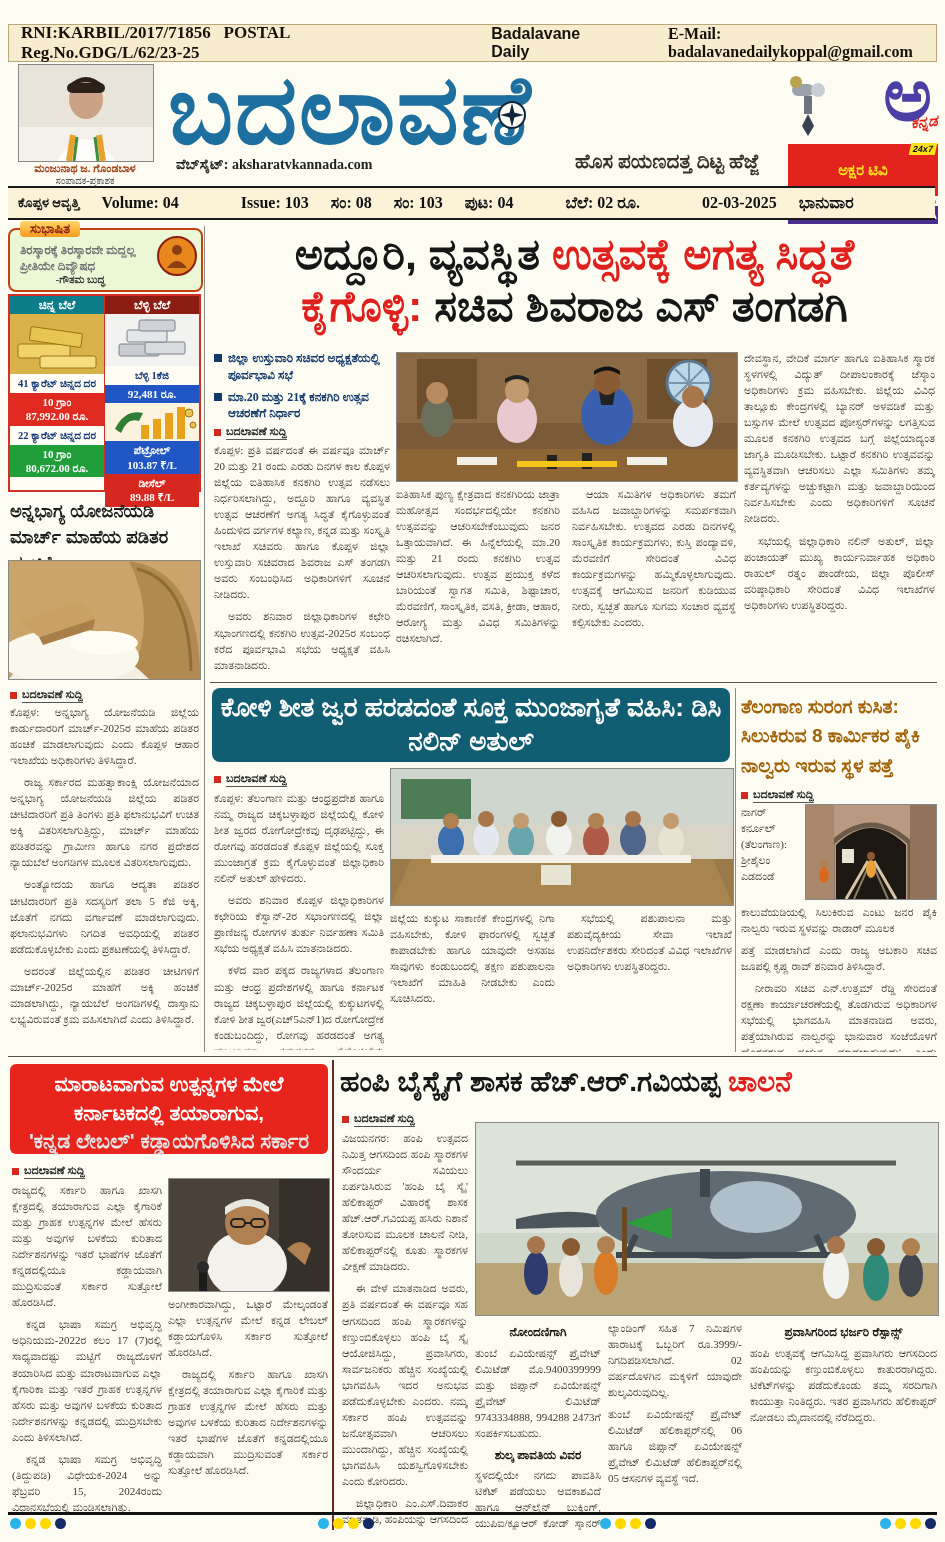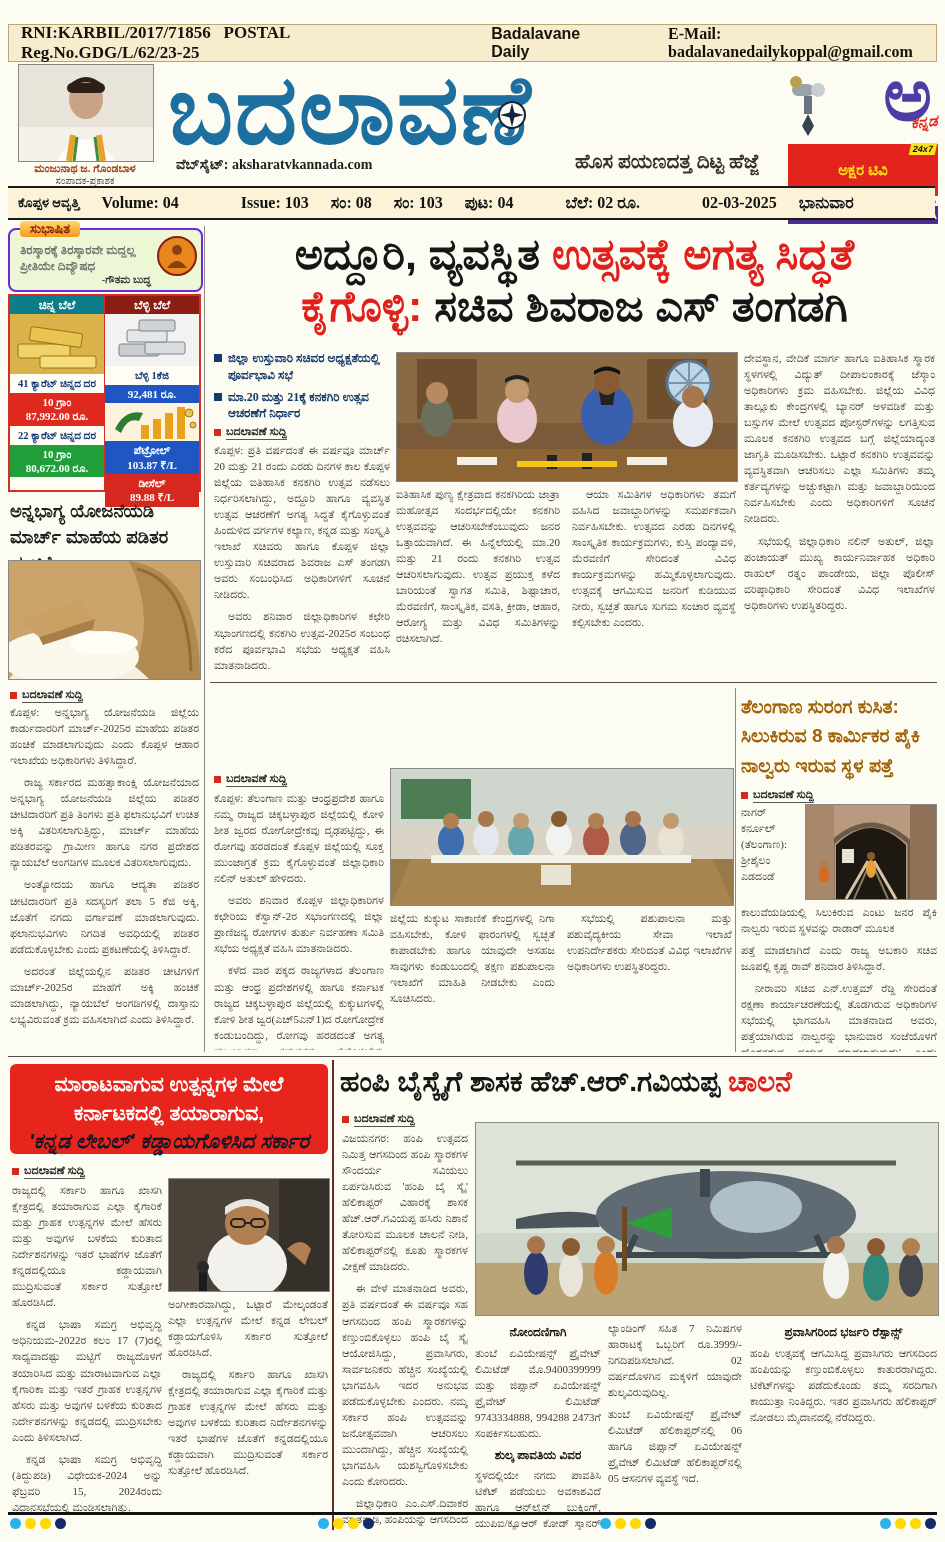--- a/index.html
+++ b/index.html
@@ -28,26 +28,26 @@
   .logo-sub{position:absolute;right:2px;bottom:-10px;color:#5a2d86;font-size:8px;font-weight:bold;}
   .logo-purple{background:#4b2d8c;color:#fff;font-family:"Liberation Sans",sans-serif;
                font-weight:bold;font-size:12.5px;text-align:center;padding:2px 0;}
   .logo-script{color:#e3231e;font-size:15px;font-weight:bold;font-style:italic;transform:rotate(-6deg);}
   
   .issue{background:#fbf2d8;border-top:2px solid #1a1a1a;border-bottom:2px solid #1a1a1a;
          display:flex;align-items:center;font-weight:bold;font-size:16px;color:#111;
          font-family:"Liberation Serif",serif;}
   .issue span{margin-right:22px;white-space:nowrap;}
   
-  .quote-box{background:#ecf7d5;border:2px solid #6d28d9;border-radius:8px;}
+  .quote-box{background:#ecf7d5;border:2px solid #c2410c;border-radius:8px;}
   .quote-head{position:absolute;top:-9px;left:10px;background:linear-gradient(#ffd76a,#f59b1e);
               color:#8c1d12;font-weight:bold;font-size:13px;padding:0 10px;border-radius:4px;
               font-family:"Liberation Sans",sans-serif;}
   .quote-text{font-size:12px;font-weight:bold;color:#737373;padding:12px 46px 0 10px;line-height:1.35;}
-  .quote-author{font-size:10.5px;font-weight:bold;color:#333;text-align:right;padding-right:50px;}
+  .quote-author{font-size:10.5px;font-weight:bold;color:#333;text-align:center;padding-right:50px;}
   
   .rates{border:2px solid #d03025;background:#fffdf4;display:flex;}
   .rcol{flex:1;display:flex;flex-direction:column;border-right:1px solid #d03025;}
   .rcol:last-child{border-right:none;}
   .rhead{color:#fff;font-weight:bold;font-size:12px;text-align:center;padding:2px 0;
          font-family:"Liberation Sans",sans-serif;}
   .rlabel{font-size:10.5px;font-weight:bold;color:#123a7a;text-align:center;padding:3px 0;line-height:1.25;}
   .rprice{color:#fff;font-weight:bold;font-size:11px;text-align:center;line-height:1.3;padding:2px 0;}
   
   .main-headline{font-family:"Liberation Sans",sans-serif;font-weight:800;font-size:43px;
@@ -56,21 +56,21 @@
   .side-headline{font-family:"Liberation Sans",sans-serif;font-weight:800;font-size:18px;
                  color:#1d1d1d;line-height:1.45;}
   .dc-box{background:#115e72;border-radius:8px;color:#fff;text-align:center;
           font-family:"Liberation Sans",sans-serif;font-weight:800;font-size:26px;line-height:1.3;
           display:flex;align-items:center;justify-content:center;padding:4px 8px;box-sizing:border-box;}
   .tel-headline{font-family:"Liberation Sans",sans-serif;font-weight:800;font-size:19px;
                 color:#a16207;line-height:1.55;}
   .label-box{background:#e8251d;border-radius:6px;text-align:center;
              font-family:"Liberation Sans",sans-serif;font-weight:800;font-size:20.5px;line-height:1.4;
              padding:6px 4px;box-sizing:border-box;}
-  .label-white{color:#fff;} .label-yellow{color:#0f172a;font-style:italic;}
+  .label-white{color:#fff;} .label-yellow{color:#e5e5e5;}
   .hampi-headline{font-family:"Liberation Sans",sans-serif;font-weight:800;font-size:28px;
                   color:#161616;white-space:nowrap;}
   
   .byline{display:flex;align-items:center;font-weight:bold;font-size:11px;color:#222;}
   .bl-sq{width:7px;height:7px;background:#d42a1e;margin-right:5px;display:inline-block;}
   .byline .bl-t{border-bottom:1px solid #555;padding-bottom:1px;}
   
   .body-txt{font-size:11px;line-height:1.46;text-align:justify;color:#3c3831;overflow:hidden;}
   .body-txt p{margin:0 0 6px 0;text-indent:14px;}
   .body-txt p.nolead{text-indent:0;}
@@ -320,20 +320,21 @@
     <p class="nolead">ಐತಿಹಾಸಿಕ ಪುಣ್ಯ ಕ್ಷೇತ್ರವಾದ ಕನಕಗಿರಿಯ ಜಾತ್ರಾ ಮಹೋತ್ಸವ ಸಂದರ್ಭದಲ್ಲಿಯೇ ಕನಕಗಿರಿ ಉತ್ಸವವನ್ನು ಆಚರಿಸಬೇಕೆಂಬುವುದು ಜನರ ಒತ್ತಾಯವಾಗಿದೆ. ಈ ಹಿನ್ನೆಲೆಯಲ್ಲಿ ಮಾ.20 ಮತ್ತು 21 ರಂದು ಕನಕಗಿರಿ ಉತ್ಸವ ಆಚರಿಸಲಾಗುವುದು. ಉತ್ಸವ ಪ್ರಯುಕ್ತ ಕಳೆದ ಬಾರಿಯಂತೆ ಸ್ವಾಗತ ಸಮಿತಿ, ಶಿಷ್ಟಾಚಾರ, ಮೆರವಣಿಗೆ, ಸಾಂಸ್ಕೃತಿಕ, ವಸತಿ, ಕ್ರೀಡಾ, ಆಹಾರ, ಆರೋಗ್ಯ ಮತ್ತು ವಿವಿಧ ಸಮಿತಿಗಳನ್ನು ರಚಿಸಲಾಗಿದೆ.</p>
     <p>ಆಯಾ ಸಮಿತಿಗಳ ಅಧಿಕಾರಿಗಳು ತಮಗೆ ವಹಿಸಿದ ಜವಾಬ್ದಾರಿಗಳನ್ನು ಸಮರ್ಪಕವಾಗಿ ನಿರ್ವಹಿಸಬೇಕು. ಉತ್ಸವದ ಎರಡು ದಿನಗಳಲ್ಲಿ ಸಾಂಸ್ಕೃತಿಕ ಕಾರ್ಯಕ್ರಮಗಳು, ಕುಸ್ತಿ ಪಂದ್ಯಾವಳಿ, ಮೆರವಣಿಗೆ ಸೇರಿದಂತೆ ವಿವಿಧ ಕಾರ್ಯಕ್ರಮಗಳನ್ನು ಹಮ್ಮಿಕೊಳ್ಳಲಾಗುವುದು. ಉತ್ಸವಕ್ಕೆ ಆಗಮಿಸುವ ಜನರಿಗೆ ಕುಡಿಯುವ ನೀರು, ಸ್ವಚ್ಛತೆ ಹಾಗೂ ಸುಗಮ ಸಂಚಾರ ವ್ಯವಸ್ಥೆ ಕಲ್ಪಿಸಬೇಕು ಎಂದರು.</p>
   </div>
   <div class="abs body-txt" style="left:744px;top:350px;width:191px;height:328px;">
     <p class="nolead">ದೇವಸ್ಥಾನ, ವೇದಿಕೆ ಮಾರ್ಗ ಹಾಗೂ ಐತಿಹಾಸಿಕ ಸ್ಮಾರಕ ಸ್ಥಳಗಳಲ್ಲಿ ವಿದ್ಯುತ್ ದೀಪಾಲಂಕಾರಕ್ಕೆ ಜೆಸ್ಕಾಂ ಅಧಿಕಾರಿಗಳು ಕ್ರಮ ವಹಿಸಬೇಕು. ಜಿಲ್ಲೆಯ ವಿವಿಧ ತಾಲ್ಲೂಕು ಕೇಂದ್ರಗಳಲ್ಲಿ ಬ್ಯಾನರ್ ಅಳವಡಿಕೆ ಮತ್ತು ಬಸ್ಸುಗಳ ಮೇಲೆ ಉತ್ಸವದ ಪೋಸ್ಟರ್‌ಗಳನ್ನು ಲಗತ್ತಿಸುವ ಮೂಲಕ ಕನಕಗಿರಿ ಉತ್ಸವದ ಬಗ್ಗೆ ಜಿಲ್ಲೆಯಾದ್ಯಂತ ಜಾಗೃತಿ ಮೂಡಿಸಬೇಕು. ಒಟ್ಟಾರೆ ಕನಕಗಿರಿ ಉತ್ಸವವನ್ನು ವ್ಯವಸ್ಥಿತವಾಗಿ ಆಚರಿಸಲು ಎಲ್ಲಾ ಸಮಿತಿಗಳು ತಮ್ಮ ಕರ್ತವ್ಯಗಳನ್ನು ಅಚ್ಚುಕಟ್ಟಾಗಿ ಮತ್ತು ಜವಾಬ್ದಾರಿಯಿಂದ ನಿರ್ವಹಿಸಬೇಕು ಎಂದು ಅಧಿಕಾರಿಗಳಿಗೆ ಸೂಚನೆ ನೀಡಿದರು.</p>
     <p>ಸಭೆಯಲ್ಲಿ ಜಿಲ್ಲಾಧಿಕಾರಿ ನಲಿನ್ ಅತುಲ್, ಜಿಲ್ಲಾ ಪಂಚಾಯತ್ ಮುಖ್ಯ ಕಾರ್ಯನಿರ್ವಾಹಕ ಅಧಿಕಾರಿ ರಾಹುಲ್ ರತ್ನಂ ಪಾಂಡೇಯ, ಜಿಲ್ಲಾ ಪೊಲೀಸ್ ವರಿಷ್ಠಾಧಿಕಾರಿ ಸೇರಿದಂತೆ ವಿವಿಧ ಇಲಾಖೆಗಳ ಅಧಿಕಾರಿಗಳು ಉಪಸ್ಥಿತರಿದ್ದರು.</p>
   </div>
 
   <div class="abs hline" style="left:210px;top:682px;width:727px;"></div>
 
+  <div class="abs dc-box" style="left:212px;top:688px;width:518px;height:74px;">ಕೋಳಿ ಶೀತ ಜ್ವರ ಹರಡದಂತೆ ಸೂಕ್ತ ಮುಂಜಾಗೃತೆ ವಹಿಸಿ: ಡಿಸಿ ನಲಿನ್ ಅತುಲ್</div>
   <div class="abs byline" style="left:214px;top:772px;">
     <span class="bl-sq"></span>
       <span class="bl-t">ಬದಲಾವಣೆ ಸುದ್ದಿ</span>
   </div>
   <div class="abs body-txt" style="left:214px;top:790px;width:170px;height:260px;">
     <p class="nolead">ಕೊಪ್ಪಳ: ತೆಲಂಗಾಣ ಮತ್ತು ಆಂಧ್ರಪ್ರದೇಶ ಹಾಗೂ ನಮ್ಮ ರಾಜ್ಯದ ಚಿಕ್ಕಬಳ್ಳಾಪುರ ಜಿಲ್ಲೆಯಲ್ಲಿ ಕೋಳಿ ಶೀತ ಜ್ವರದ ರೋಗೋದ್ರೇಕವು ದೃಢಪಟ್ಟಿದ್ದು, ಈ ರೋಗವು ಹರಡದಂತೆ ಕೊಪ್ಪಳ ಜಿಲ್ಲೆಯಲ್ಲಿ ಸೂಕ್ತ ಮುಂಜಾಗ್ರತೆ ಕ್ರಮ ಕೈಗೊಳ್ಳುವಂತೆ ಜಿಲ್ಲಾಧಿಕಾರಿ ನಲಿನ್ ಅತುಲ್ ಹೇಳಿದರು.</p>
     <p>ಅವರು ಶನಿವಾರ ಕೊಪ್ಪಳ ಜಿಲ್ಲಾಧಿಕಾರಿಗಳ ಕಛೇರಿಯ ಕೆಸ್ವಾನ್-2ರ ಸಭಾಂಗಣದಲ್ಲಿ ಜಿಲ್ಲಾ ಪ್ರಾಣಿಜನ್ಯ ರೋಗಗಳ ತುರ್ತು ನಿರ್ವಹಣಾ ಸಮಿತಿ ಸಭೆಯ ಅಧ್ಯಕ್ಷತೆ ವಹಿಸಿ ಮಾತನಾಡಿದರು.</p>
     <p>ಕಳೆದ ವಾರ ಪಕ್ಕದ ರಾಜ್ಯಗಳಾದ ತೆಲಂಗಾಣ ಮತ್ತು ಆಂಧ್ರ ಪ್ರದೇಶಗಳಲ್ಲಿ ಹಾಗೂ ಕರ್ನಾಟಕ ರಾಜ್ಯದ ಚಿಕ್ಕಬಳ್ಳಾಪುರ ಜಿಲ್ಲೆಯಲ್ಲಿ ಕುಕ್ಕುಟಗಳಲ್ಲಿ ಕೋಳಿ ಶೀತ ಜ್ವರ(ಎಚ್5ಎನ್1)ದ ರೋಗೋದ್ರೇಕ ಕಂಡುಬಂದಿದ್ದು, ರೋಗವು ಹರಡದಂತೆ ಅಗತ್ಯ ಮುಂಜಾಗ್ರತಾ ಕ್ರಮಗಳನ್ನು ಕೈಗೊಳ್ಳಬೇಕು ಎಂದರು.</p>
   </div>
   <div class="abs photo" style="left:390px;top:768px;width:342px;height:136px;">

